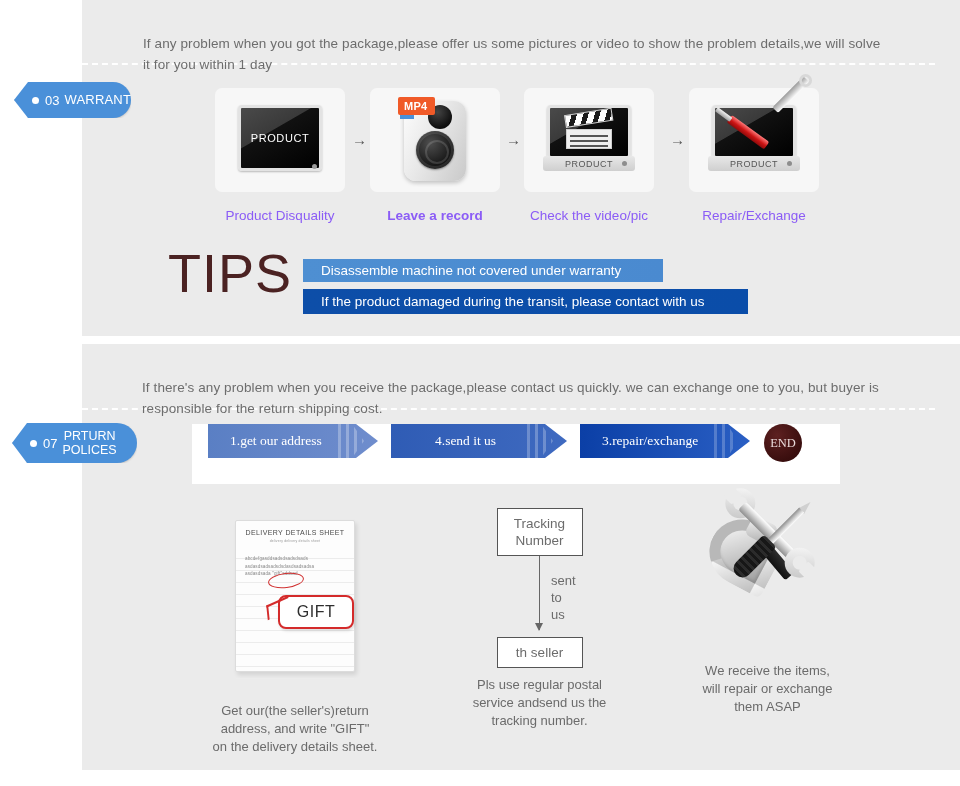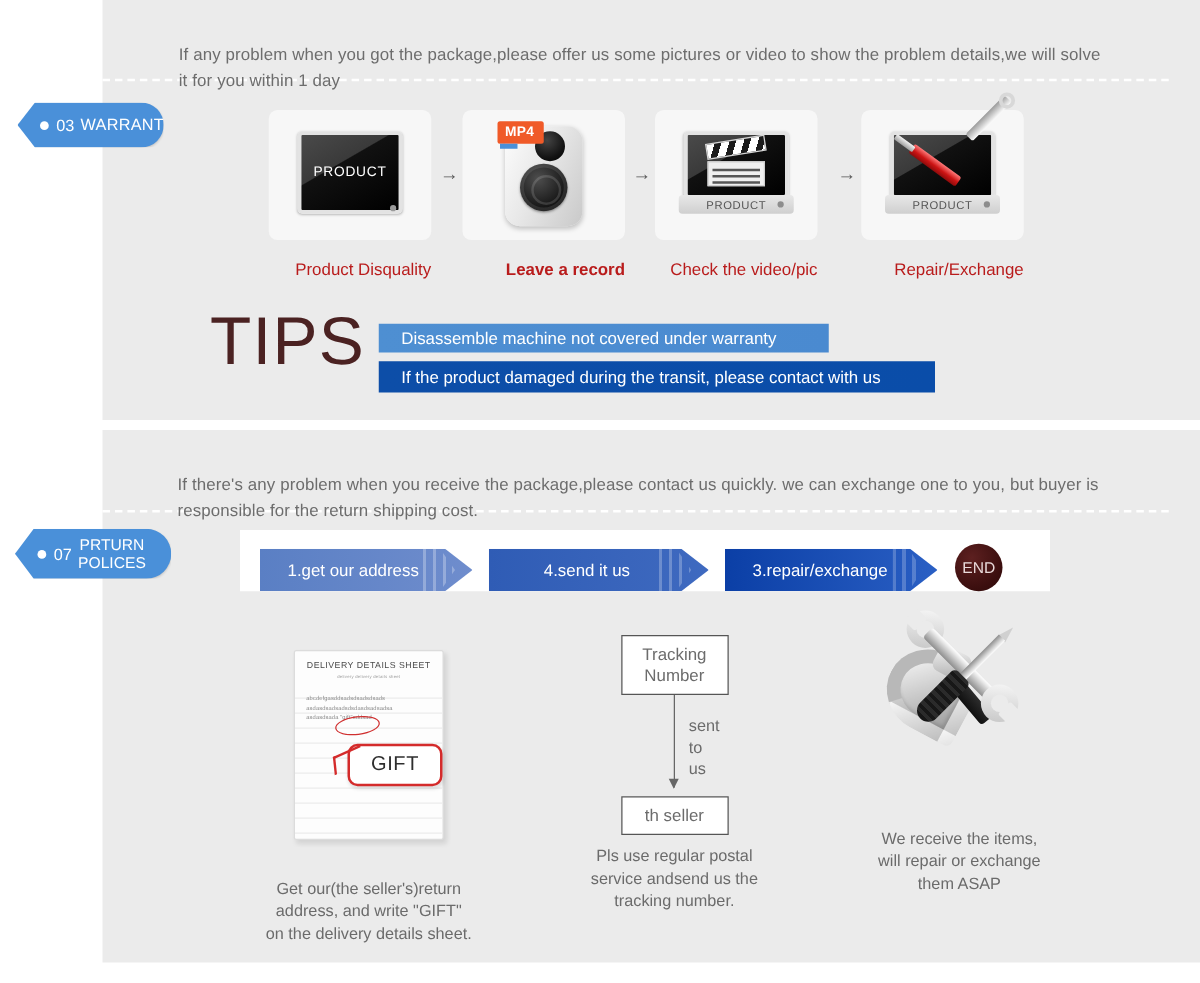--- a/index.html
+++ b/index.html
@@ -54,21 +54,21 @@
   #tag-04 .txt{font-size:12.5px;line-height:14px;white-space:pre-line;text-align:center;}
 
   
   #flow-warranty{position:absolute;left:215px;top:88px;width:620px;height:130px;}
   .step{position:absolute;width:130px;}
   .step .card{
     width:130px;height:104px;background:#f7f7f7;border-radius:7px;
     display:flex;align-items:center;justify-content:center;position:relative;
   }
   .step .cap{
-    margin-top:16px;text-align:right;color:#b91c1c;font-size:13.5px;
+    margin-top:16px;text-align:center;color:#8b5cf6;font-size:13.5px;
     white-space:nowrap;
   }
   #step-1{left:0;}
   #step-2{left:155px;font-weight:bold;}
   #step-3{left:309px;}
   #step-4{left:474px;}
   .arrow{
     position:absolute;top:43px;color:#555;font-size:15px;
   }
   #arr-1{left:137px;}
@@ -181,22 +181,22 @@
     position:absolute;color:#fff;font-size:13.5px;display:flex;align-items:center;
     padding-left:18px;box-sizing:border-box;
   }
   #tip-1{left:135px;top:13px;width:360px;height:23px;
          background:linear-gradient(90deg,#4e8fd2,#4a8ad0);}
   #tip-2{left:135px;top:43px;width:445px;height:25px;
          background:linear-gradient(90deg,#0d4ea8,#0a4da9);}
 
   
   #flow-return{
-    position:absolute;left:192px;top:424px;width:648px;height:49px;background:#fff;
-    display:flex;align-items:flex-end;
+    position:absolute;left:192px;top:424px;width:648px;height:60px;background:#fff;
+    display:flex;align-items:flex-start;font-family:Liberation Serif, serif;
   }
   .chev{
     position:relative;height:34px;display:flex;align-items:center;
     color:#fff;font-size:13.5px;box-sizing:border-box;
   }
   .chev .inner{position:relative;z-index:2;padding-left:22px;}
   #chev-1{left:16px;width:170px;
     background:linear-gradient(90deg,#5a7fc4,#6f8dcd);
     clip-path:polygon(0 0,148px 0,170px 50%,148px 100%,0 100%);}
   #chev-1::after{content:"";position:absolute;right:14px;top:0;height:100%;width:26px;

